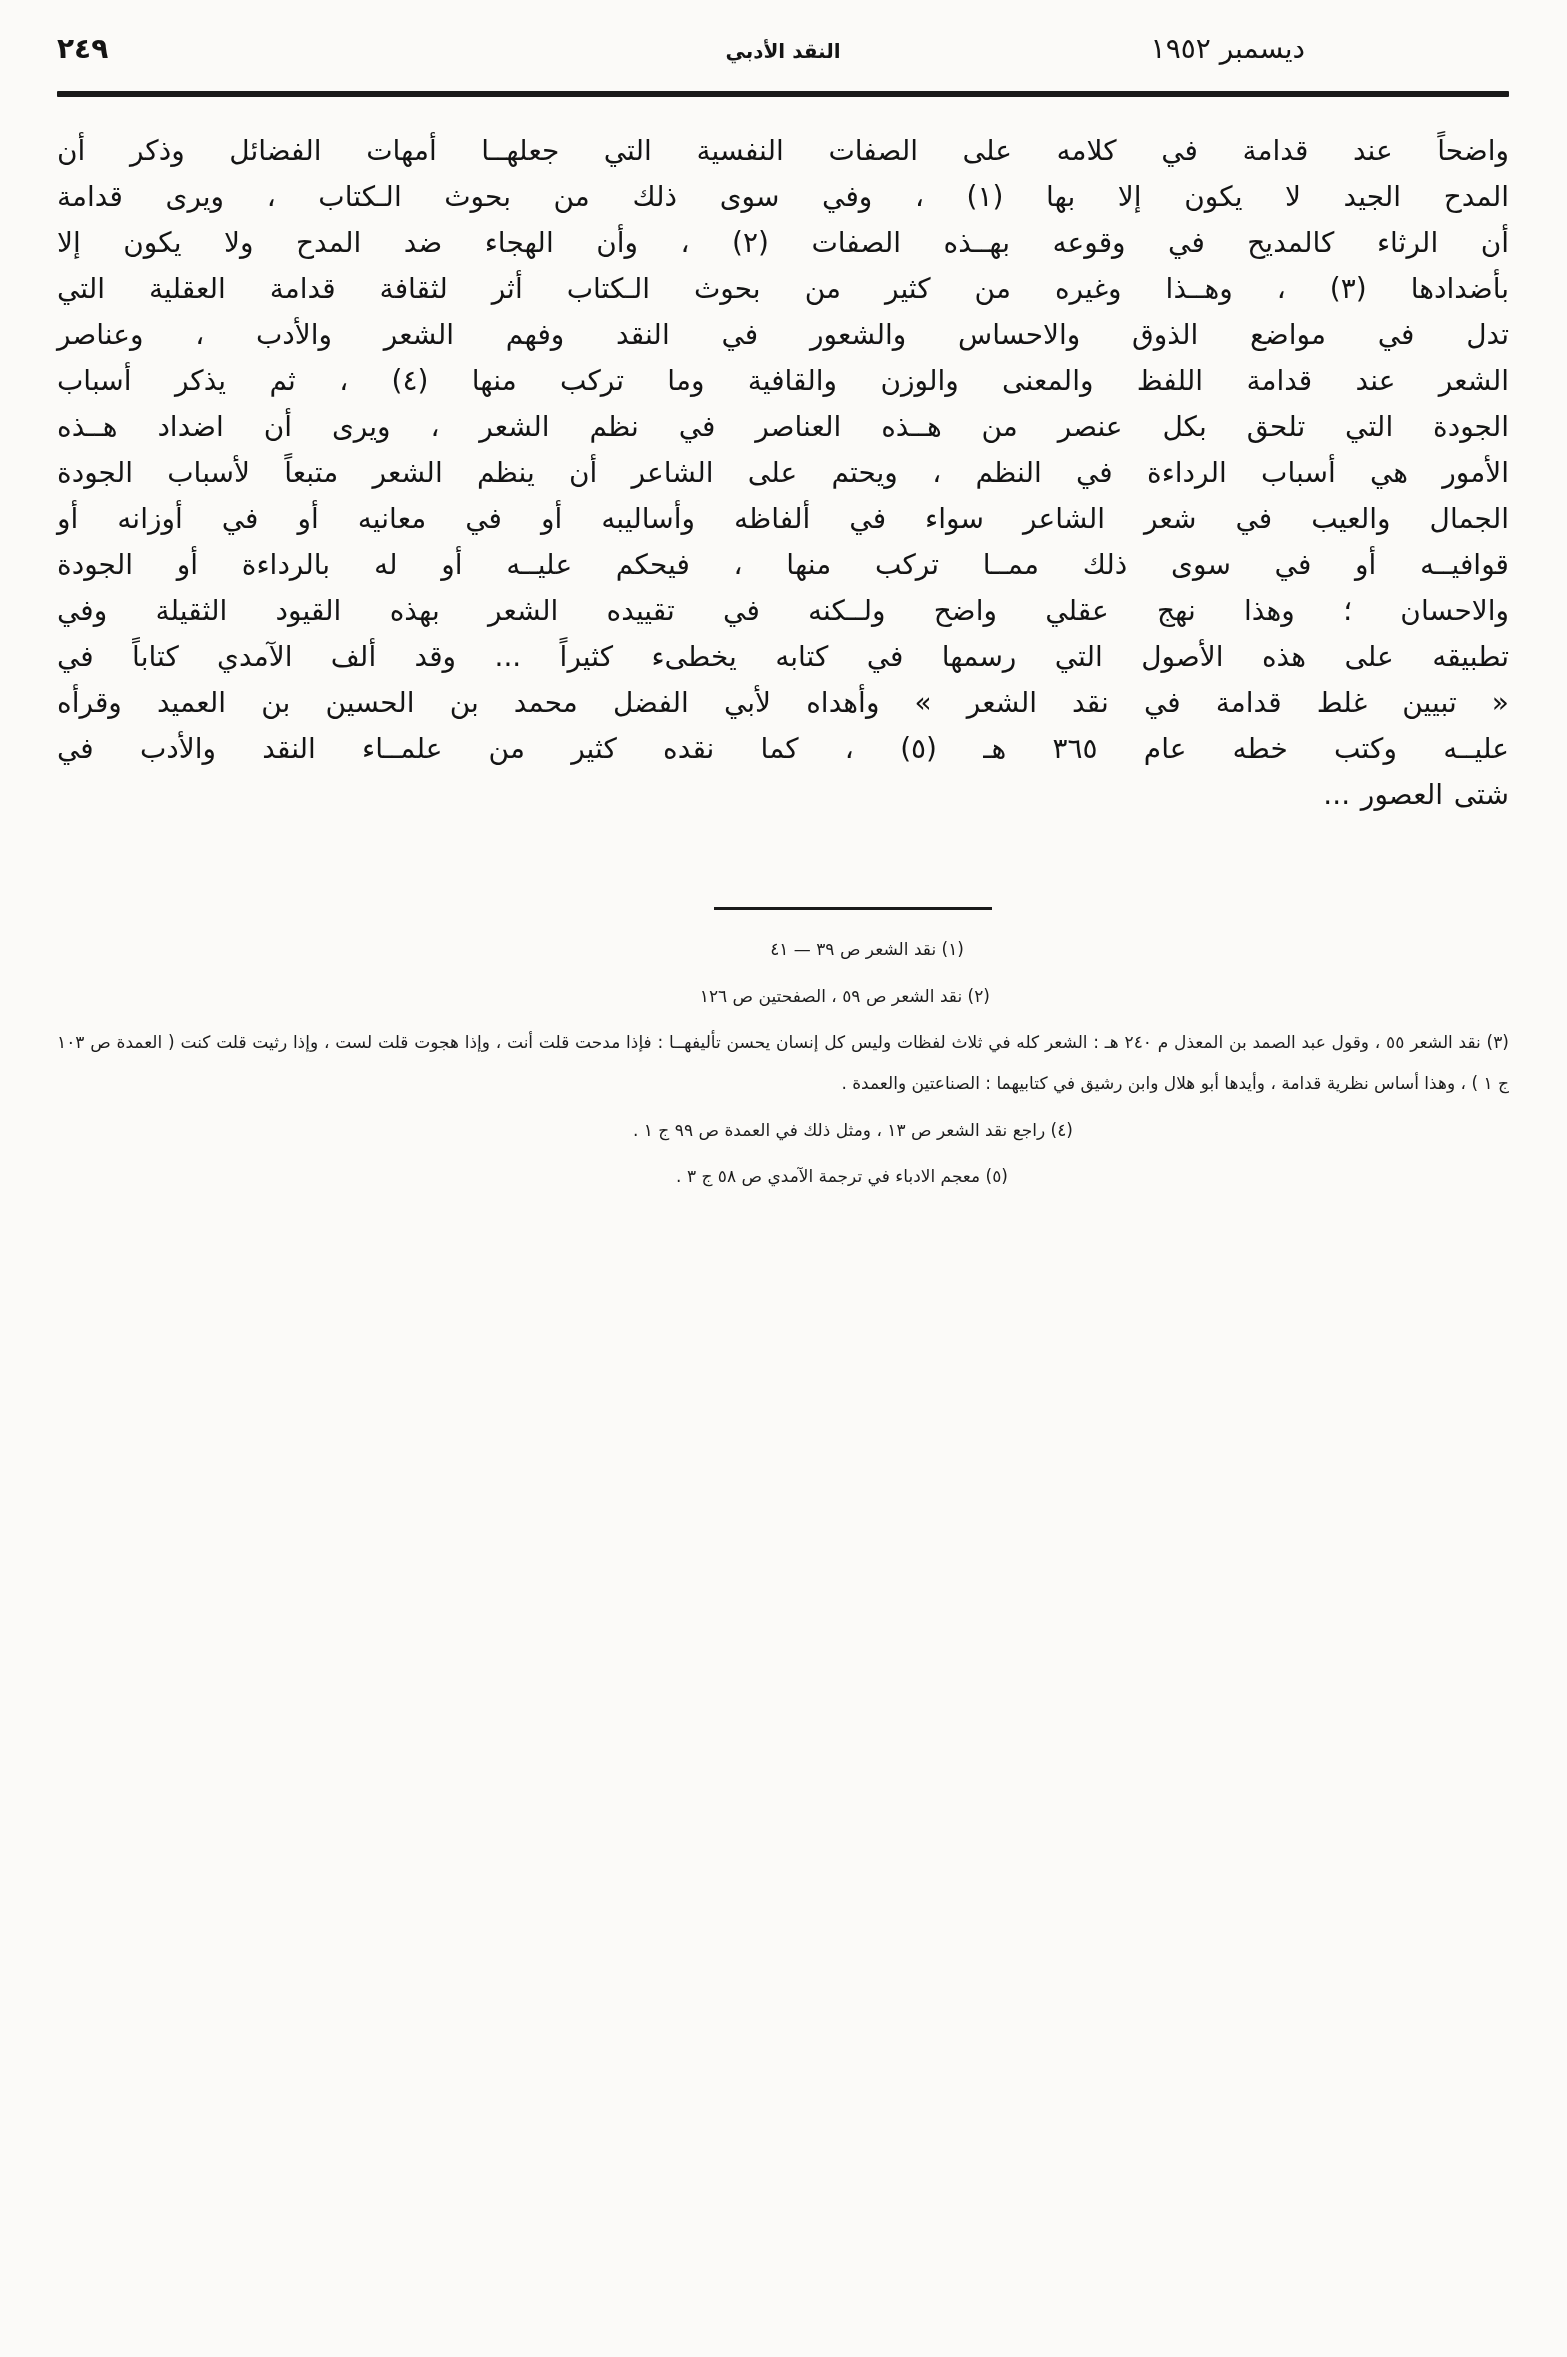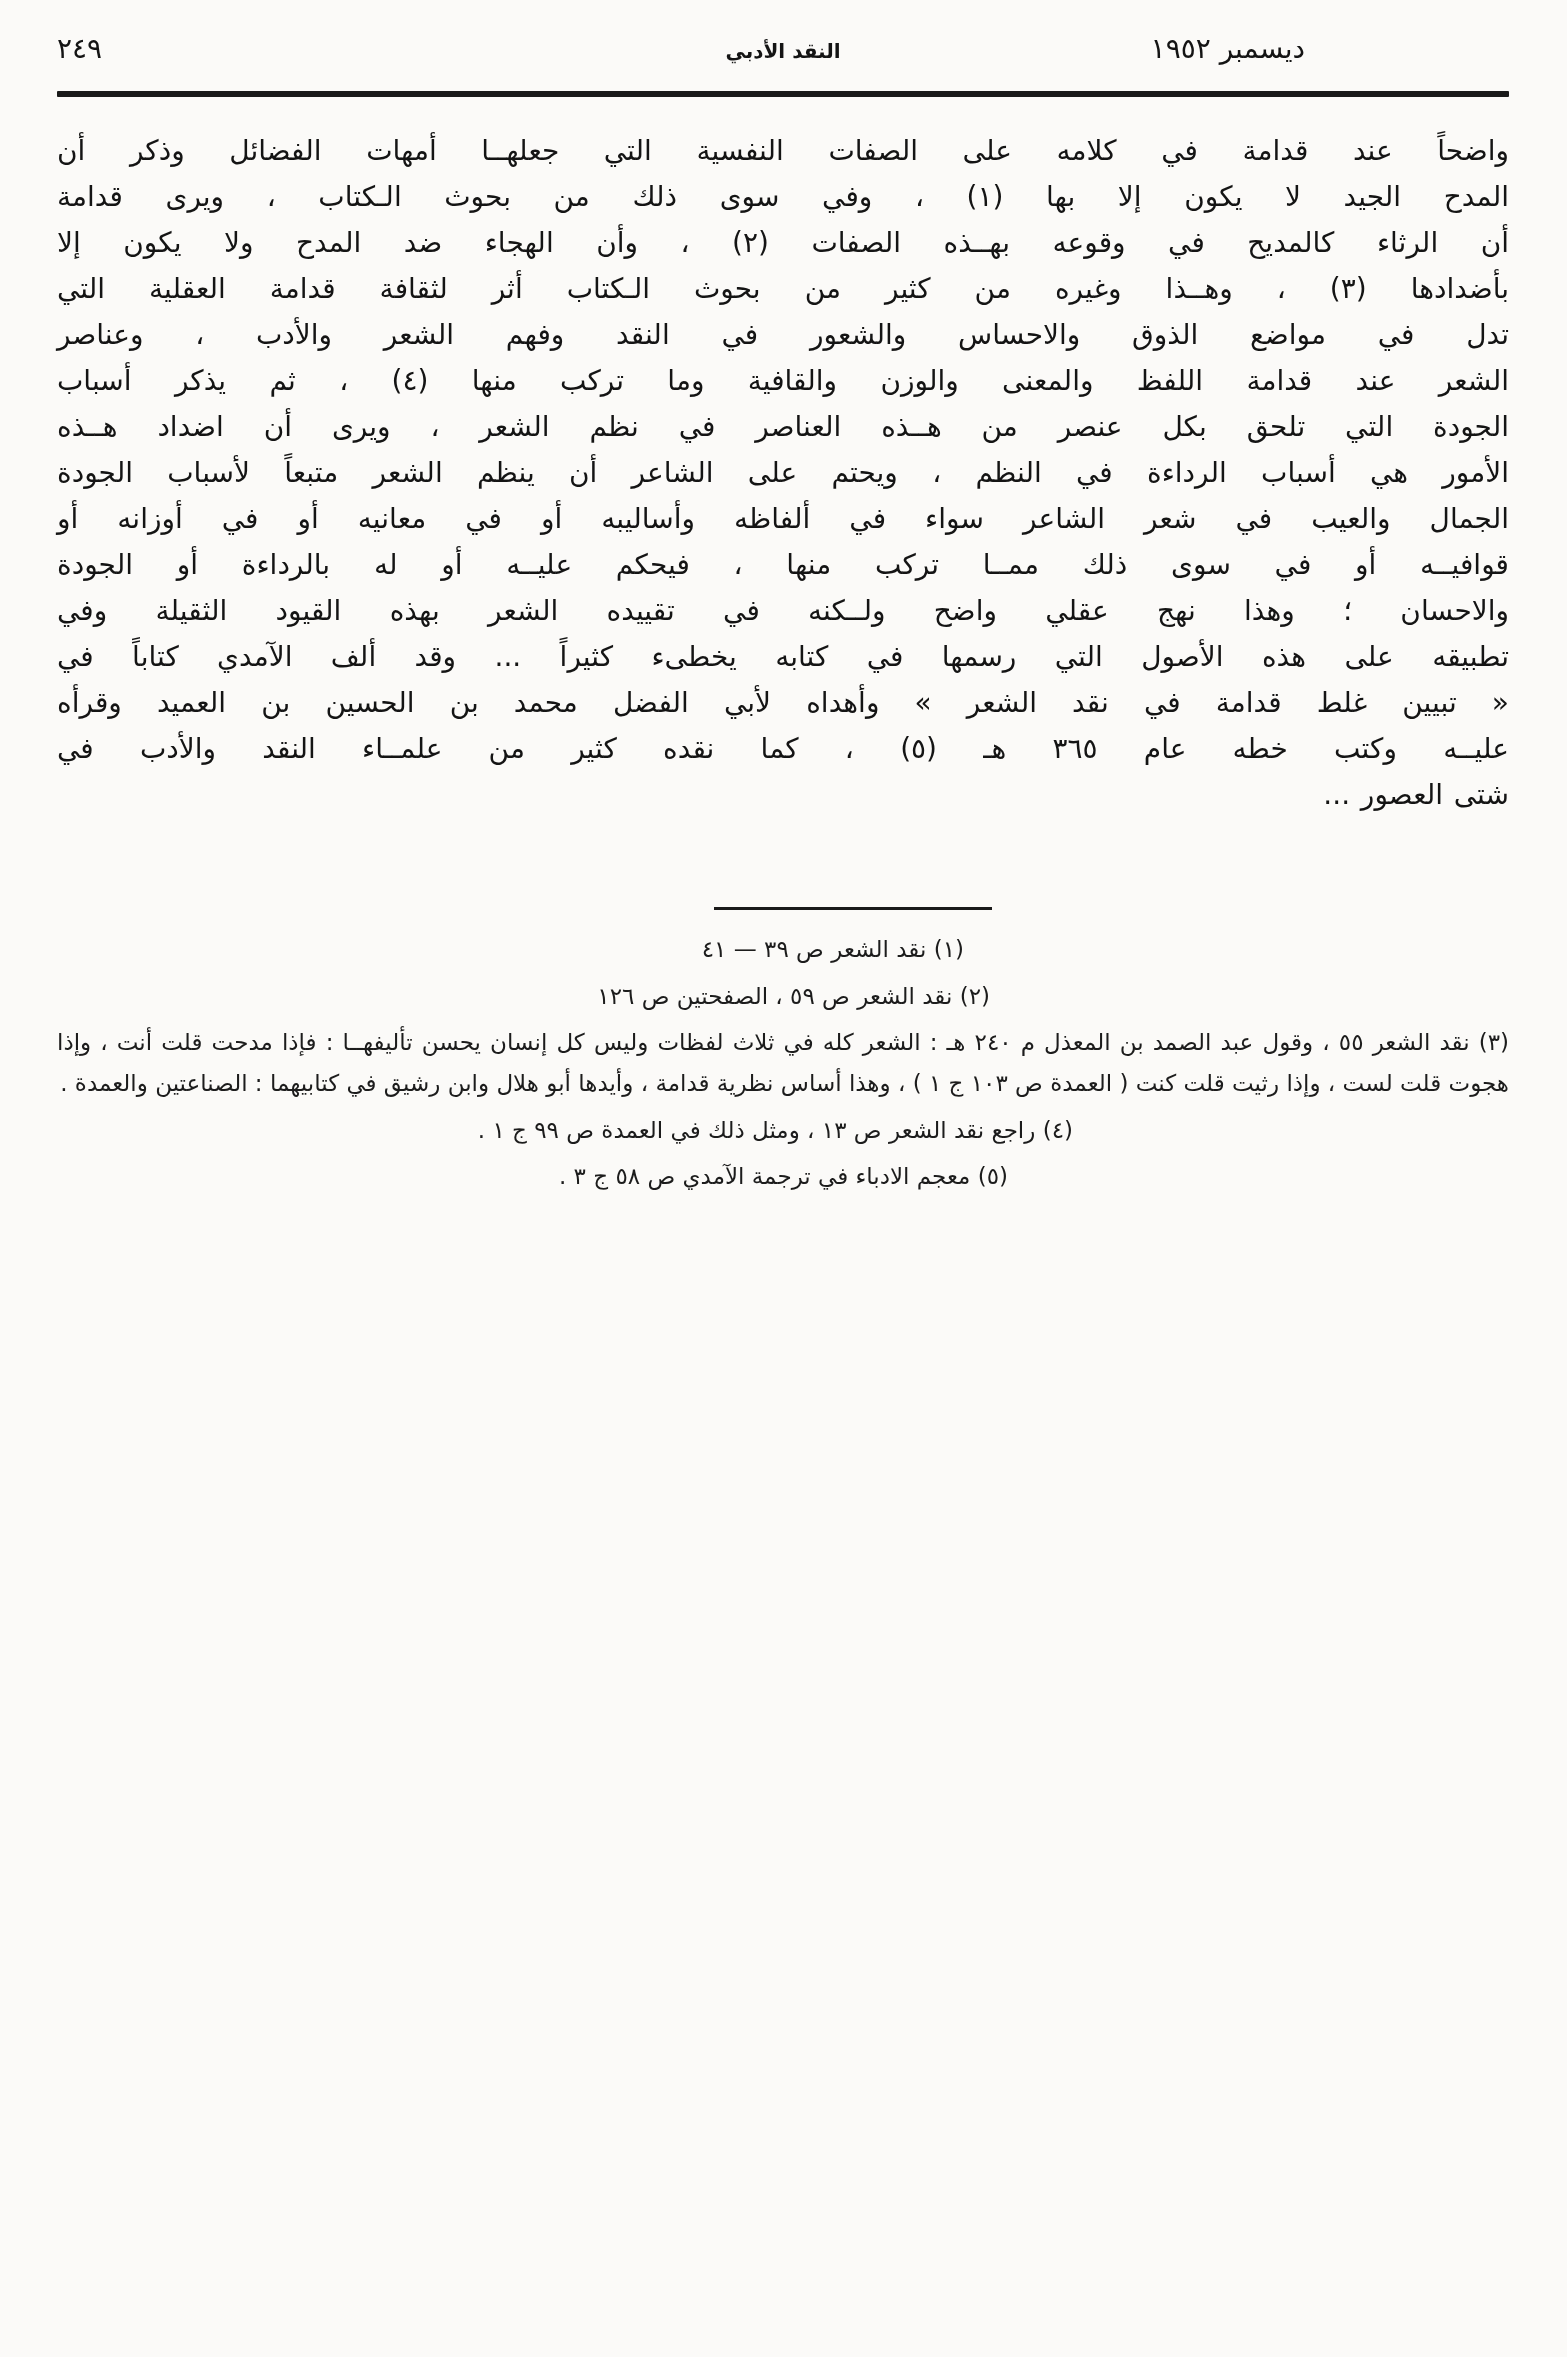--- a/index.html
+++ b/index.html
@@ -23,21 +23,21 @@
     top: 32px;
     right: 58px;
     left: 58px;
     display: grid;
     grid-template-columns: 1fr auto 1fr;
     align-items: baseline;
     font-size: 28px;
   }
   .header .date   { justify-self: start; padding-right: 204px; letter-spacing: 0.9px; }
   .header .title  { justify-self: center; font-weight: bold; font-size: 20px; }
-  .header .pageno { justify-self: end; font-weight: normal; font-size: 28px; }
+  .header .pageno { justify-self: end; font-weight: bold; font-size: 28px; }
 
   .header-rule {
     position: absolute;
     top: 91px;
     right: 58px;
     left: 58px;
     height: 5.6px;
     background: #1a1a1a;
     border-radius: 0.9px;
   }
@@ -69,21 +69,21 @@
     right: 575px;
     width: 278px;
     height: 2.8px;
     background: #1a1a1a;
   }
   .footnotes {
     position: absolute;
     top: 929px;
     right: 58px;
     left: 58px;
-    font-size: 23px;
+    font-size: 17px;
     line-height: 41px;
     color: #1c1c1c;
   }
   .footnote {
     display: block;
     text-align: right;
     margin-bottom: 5.6px;
   }
   .footnote.fn-1 { padding-right: 545px; }
   .footnote.fn-2 { padding-right: 519px; }

